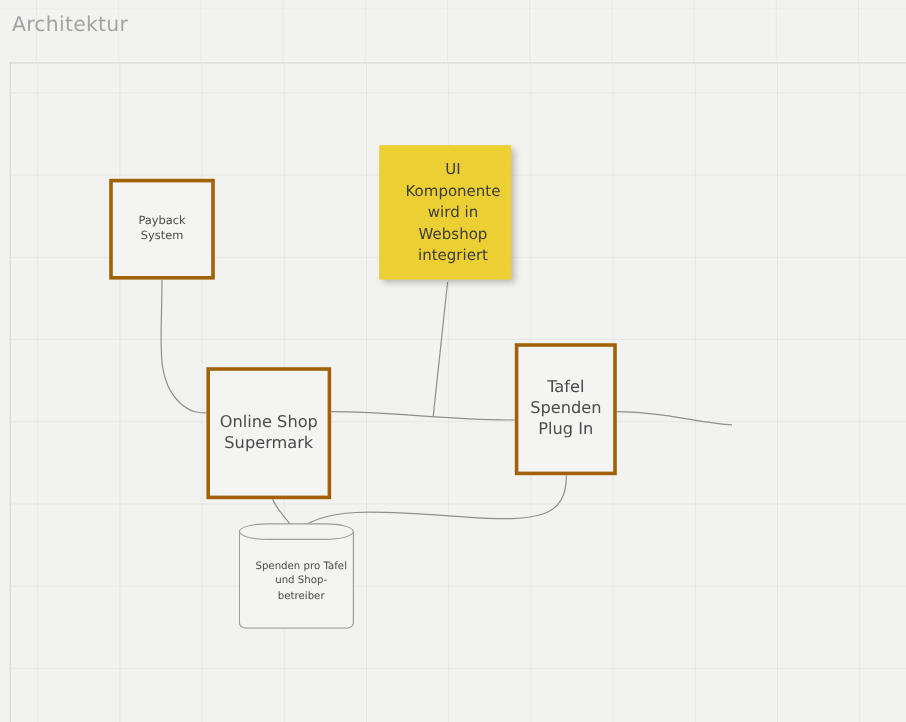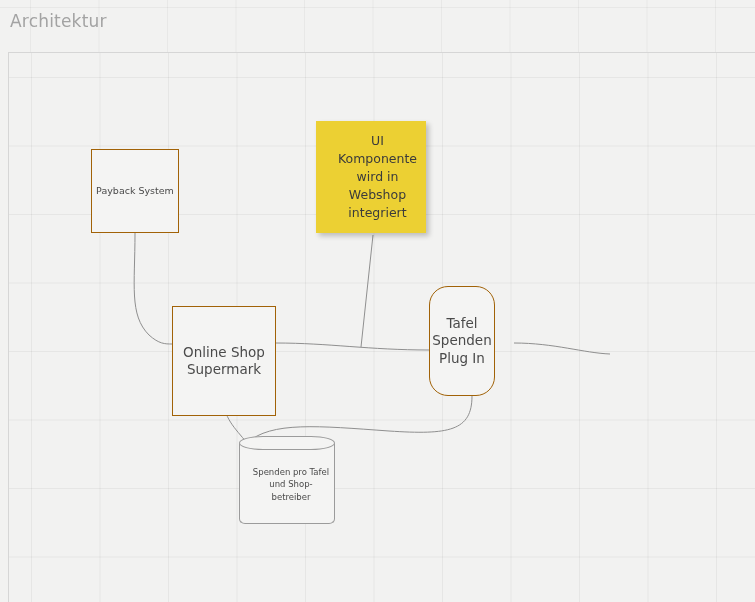--- a/index.html
+++ b/index.html
@@ -85,50 +85,49 @@
     position: absolute;
     box-sizing: border-box;
     display: flex;
     align-items: center;
     justify-content: center;
     text-align: center;
     color: #4a4a4a;
   }
   .box {
     background: #f4f4f3;
-    border: 1px solid #a16207;
+    border: 3px solid #a16207;
   }
   .node .label {
     display: block;
     line-height: 1.28;
     white-space: pre-line;
     padding: 0 4px;
   }
 
   #node-payback      { left: 82px;  top: 96px;  width: 88px;  height: 84px;  }
   #node-payback .label { font-size: 9.5px; }
 
   #node-onlineshop   { left: 163px; top: 233px; width: 104px; height: 110px; margin-top: 20px; }
   #node-onlineshop .label { font-size: 13.5px; }
 
-  #node-plugin       { left: 420px; top: 233px; width: 66px;  height: 110px; border-radius: 19px; }
+  #node-plugin       { left: 420px; top: 233px; width: 85px;  height: 110px; }
   #node-plugin .label { font-size: 13.5px; }
 
   #node-verzeichnis  { left: 601px; top: 272px; width: 74px;  height: 58px;  }
   #node-verzeichnis .label { font-size: 8.5px; }
 
   
   #node-db {
     left: 190px;
     top: 383px;
     width: 96px;
     height: 88px;
     background: transparent;
     border: none;
-    margin-left: 40px;
   }
   #node-db .cyl-body {
     position: absolute;
     left: 0; top: 7px;
     width: 96px;
     height: 81px;
     box-sizing: border-box;
     background: #f4f4f3;
     border-left: 1px solid #9b9b9b;
     border-right: 1px solid #9b9b9b;

